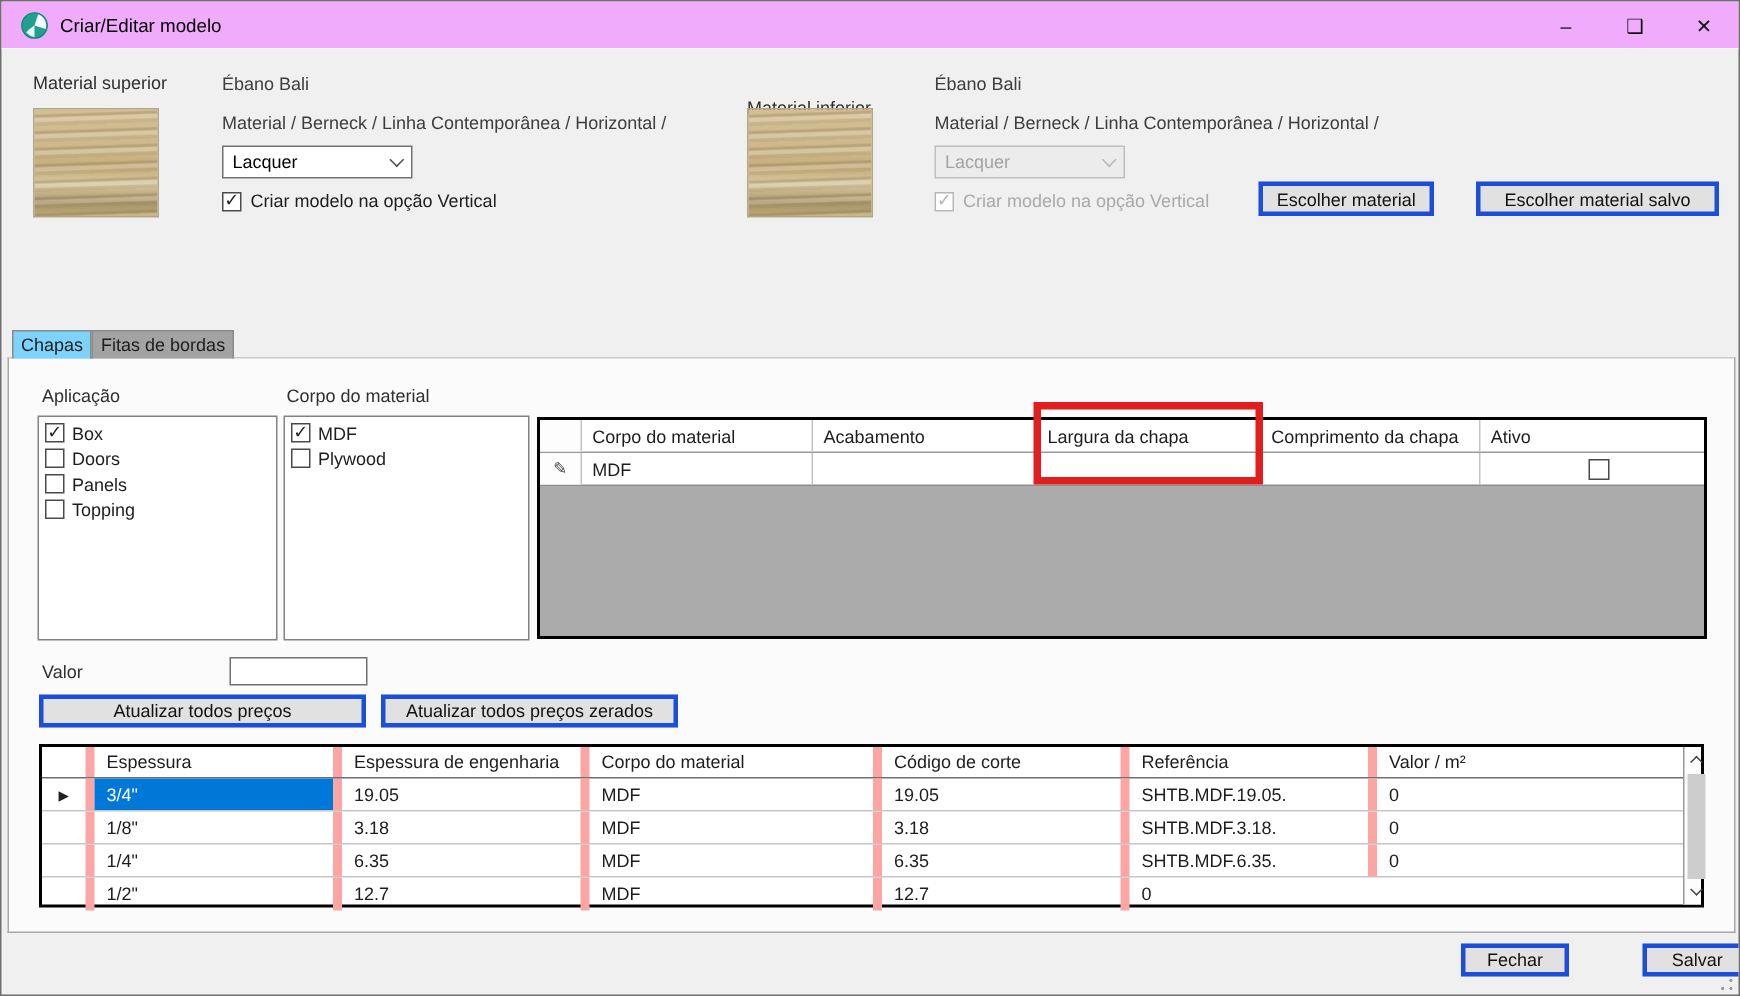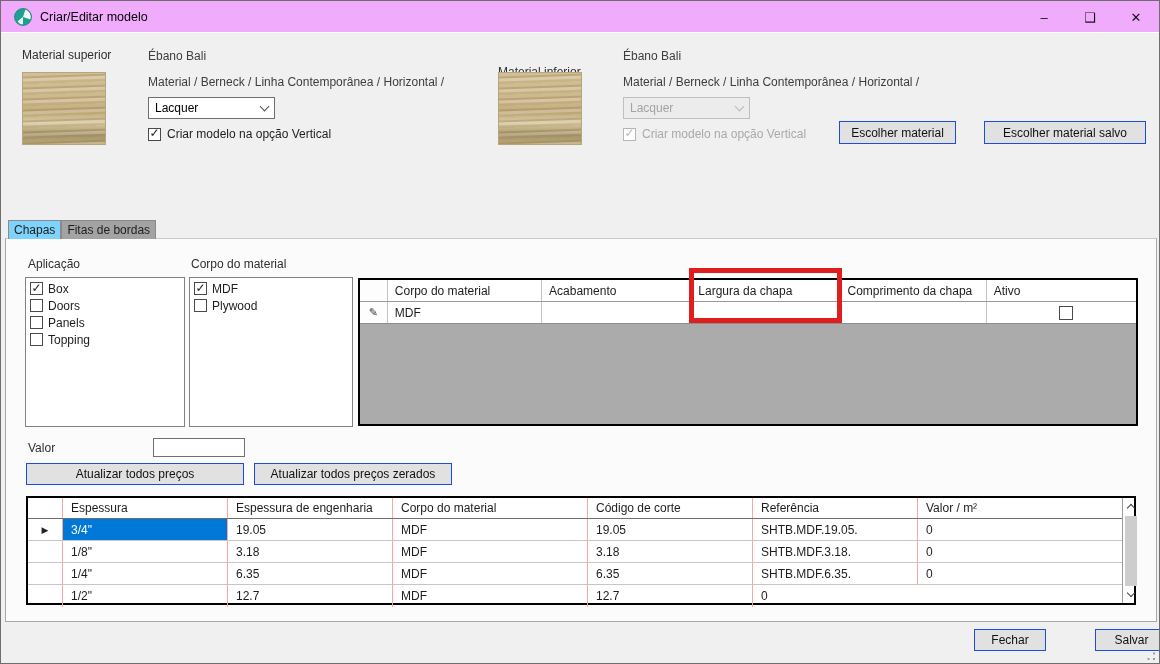--- a/index.html
+++ b/index.html
@@ -40,21 +40,21 @@
 
   .cbrow { position:absolute; display:flex; align-items:center; gap:6px; }
   .cb { width:13px; height:13px; background:#fff; border:1px solid #4a4a4a; position:relative;
         flex:0 0 13px; }
   .cb.checked::before { content:"✓"; position:absolute; left:0.5px; top:-2.5px; font-size:12px;
                         color:#222; }
   .cb.disabled { border-color:#b6b6b6; }
   .cb.disabled.checked::before { color:#b6b6b6; }
   .cbrow.disabled span.cblabel { color:#a9a9a9; }
 
-  .btn { position:absolute; background:#e1e1e1; border:1px solid #1d4ed8; display:flex;
+  .btn { position:absolute; background:#e1e1e1; border:3px solid #1d4ed8; display:flex;
          align-items:center; justify-content:center; color:#111; cursor:default; }
 
   
   .tabstrip { position:absolute; left:7px; top:219px; display:flex; z-index:3; }
   .tab { height:19px; padding:0 5px; display:flex; align-items:center; border:1px solid #8a8a8a;
          border-bottom:none; background:#a3a3a3; }
   .tab.active { background:#7dd3fc; font-weight:normal; }
   .tabpanel { position:absolute; left:4px; top:237px; width:1152px; height:384px;
               background:#fbfbfb; border:1px solid #a8a8a8; border-top-color:#c9c9c9; }
 
@@ -86,21 +86,21 @@
            padding:0 4px; font-family:"Liberation Sans", sans-serif; }
 
   
   .grid2 { position:absolute; left:25px; top:495px; width:1110px; height:109px;
            border:2px solid #000; background:#fff; display:flex; }
   .g2main { width:1094px; }
   .g2row { display:flex; }
   .g2row.hdr { height:21px; border-bottom:1px solid #6f6f6f; }
   .g2row.data { height:22px; border-bottom:1px solid #c6c6c6; }
   .g2row.data:last-child { border-bottom:none; }
-  .g2c { border-right:1px solid #fca5a5; display:flex; align-items:center; padding-left:8px;
+  .g2c { border-right:6px solid #fca5a5; display:flex; align-items:center; padding-left:8px;
          overflow:hidden; white-space:nowrap; }
   .w-rh2 { width:35px; justify-content:center; padding-left:0; }
   .w-c2a { width:165px; } .w-c2b { width:165px; } .w-c2c { width:195px; }
   .w-c2d { width:165px; } .w-c2e { width:165px; } .w-c2f { width:204px; border-right:none; }
   .cell-sel { background:#0078d7; color:#fff; }
   .rowarrow { font-size:9px; color:#222; }
 
   .vscroll { width:16px; border-left:1px solid #9a9a9a; background:#fdfdfd; position:relative; }
   .sb-arrow { position:absolute; left:0; width:15px; height:15px; display:flex; align-items:center;
               justify-content:center; }

